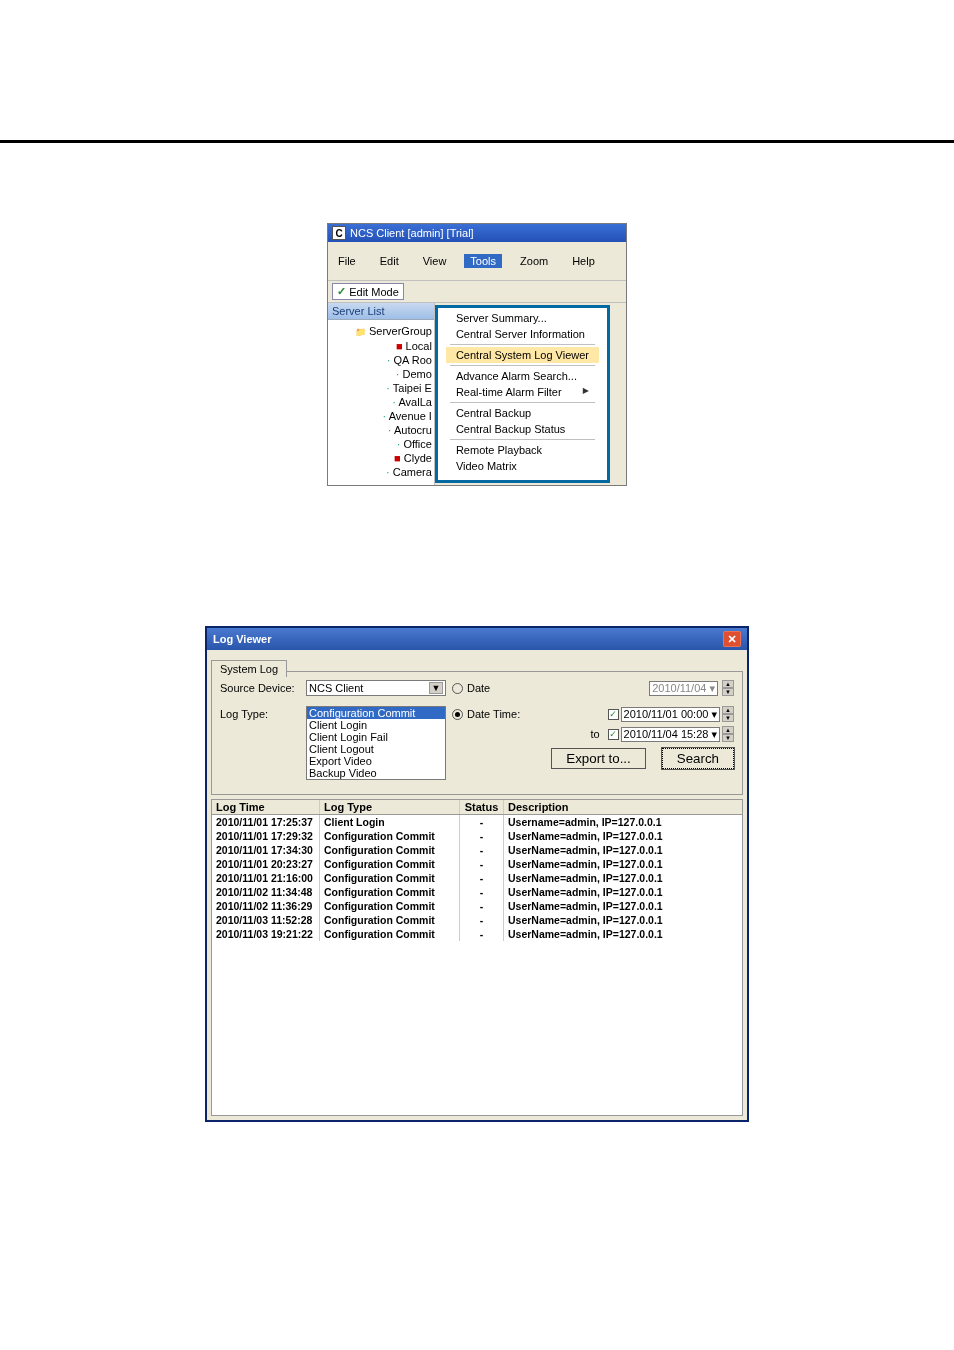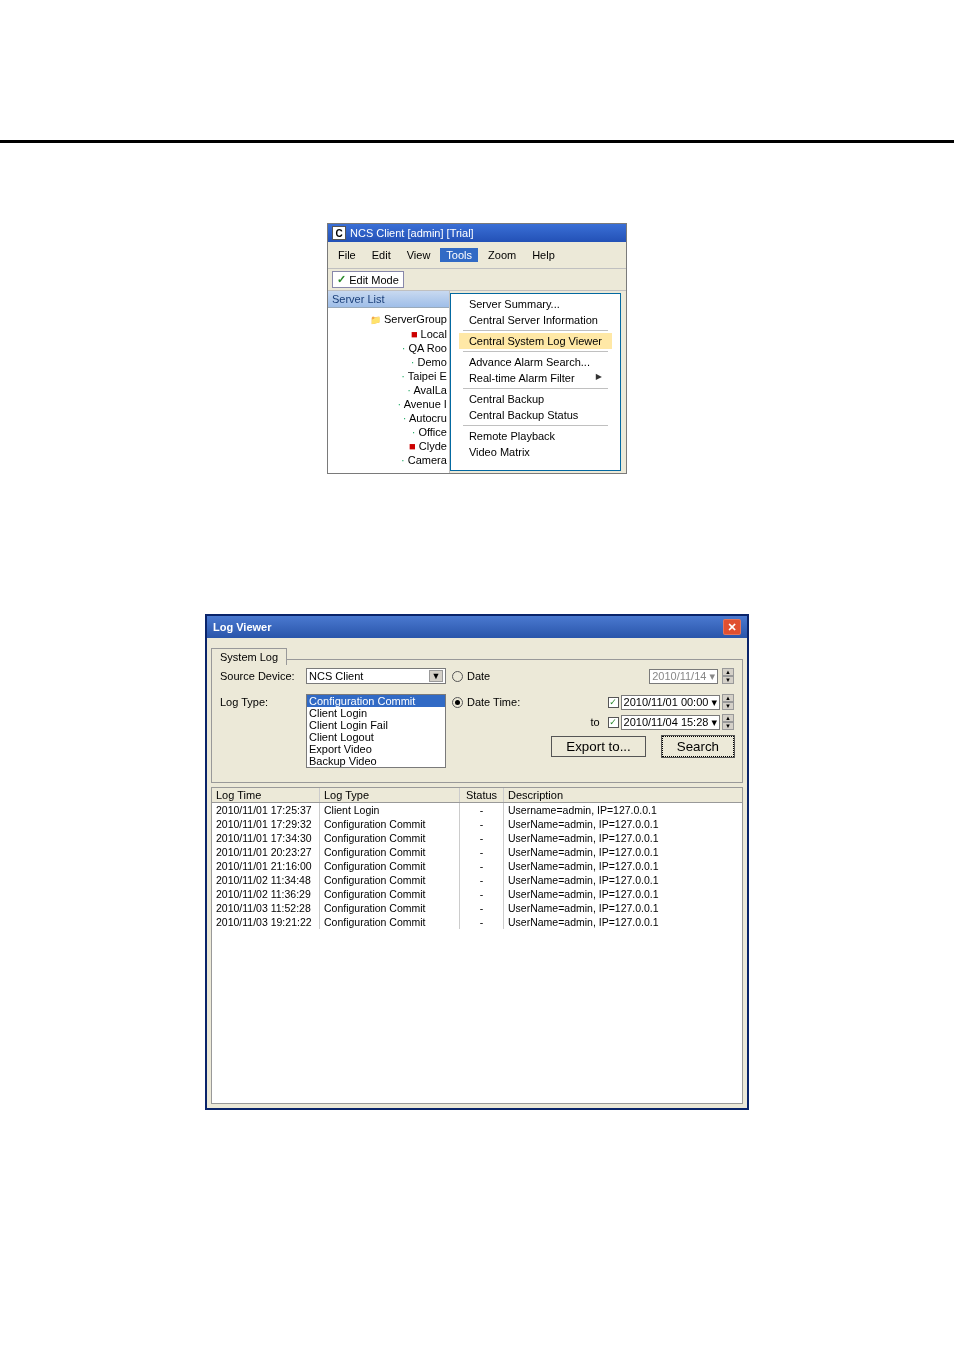--- a/index.html
+++ b/index.html
@@ -4,38 +4,38 @@
   <style>
     * { box-sizing: border-box; margin: 0; padding: 0; }
     body { font-family: Tahoma, Arial, sans-serif; font-size: 11px; background: #fff; color: #000; }
     .page { width: 954px; margin: 0 auto; padding-top: 140px; }
     .hr-line { border-top: 3px solid #000; margin-bottom: 80px; }
 
     
     .menu-window { width: 300px; margin: 0 auto 140px auto; border: 1px solid #7a7a7a; background: #ece9d8; }
     .title-bar { background: linear-gradient(#3a6fd6,#2351b6); color: #fff; padding: 2px 4px; display: flex; align-items: center; gap: 4px; font-size: 11px; }
     .title-bar .icon-box { width: 14px; height: 14px; background: #fff; color: #000; display: inline-flex; align-items: center; justify-content: center; font-weight: bold; font-size: 10px; border: 1px solid #555; }
-    .menu-bar { display: flex; gap: 4px; padding: 6px 4px; background: #ece9d8; border-bottom: 1px solid #c0c0c0; }
+    .menu-bar { display: flex; gap: 12px; padding: 12px 4px; background: #ece9d8; border-bottom: 1px solid #c0c0c0; }
     .menu-bar span { padding: 1px 6px; cursor: default; }
     .menu-bar span.open { background: #316ac5; color: #fff; }
     .toolbar-row { display: flex; align-items: center; padding: 2px 4px; gap: 4px; border-bottom: 1px solid #c0c0c0; }
     .edit-mode-btn { background: #fff; border: 1px solid #88a; padding: 1px 4px; display: inline-flex; align-items: center; gap: 3px; }
     .check-icon { color: #2a8a2a; font-weight: bold; }
     .body-split { display: flex; }
     .server-panel { width: 130px; border-right: 1px solid #c0c0c0; }
     .server-title { background: linear-gradient(#c8d9f0,#9fbee8); color: #1a3f7a; padding: 2px 4px; font-weight: normal; border-bottom: 1px solid #9ab; }
     .tree { padding: 4px 2px 6px 4px; font-size: 11px; background: #fff; line-height: 14px; }
     .tree .node { white-space: nowrap; overflow: hidden; text-align: right; }
     .tree .folder::before { content: "📁 "; font-size: 9px; }
     .tree .server::before { content: "■ "; color: #c00; }
     .tree .cam::before { content: "· "; color: #2a6; }
     .tree .ind1 { padding-left: 10px; }
     .tree .ind2 { padding-left: 24px; }
     .tree .ind3 { padding-left: 38px; }
-    .menu-popup { flex: 1; background: #fff; border: 1px solid #0369a1; margin: 2px 5px 2px 0; padding: 2px 8px; }
+    .menu-popup { flex: 1; background: #fff; border: 3px solid #0369a1; margin: 2px 16px 2px 0; padding: 2px 8px; }
     .menu-popup .mitem { padding: 2px 10px; white-space: nowrap; cursor: default; }
     .menu-popup .mitem.arrow::after { content: "▶"; float: right; font-size: 8px; color: #333; }
     .menu-popup .mitem.hl { background: #ffe8a6; }
     .menu-popup .sep { border-top: 1px solid #c0c0c0; margin: 2px 4px; }
 
     
     .log-viewer { width: 544px; margin: 0 auto; border: 2px solid #0a246a; background: #ece9d8; font-size: 11px; }
     .lv-title { background: linear-gradient(#4a79d0,#2955aa); color: #fff; padding: 3px 6px; font-weight: bold; display: flex; justify-content: space-between; align-items: center; }
     .lv-title .close-btn { width: 18px; height: 16px; background: #e05030; color: #fff; font-weight: bold; display: inline-flex; align-items: center; justify-content: center; border: 1px solid #fff3; border-radius: 2px; cursor: pointer; }
     .lv-tabs { background: #ece9d8; padding: 4px 4px 0 4px; }
@@ -56,21 +56,21 @@
     .dt-field { display: inline-flex; align-items: center; gap: 2px; }
     .chk { width: 11px; height: 11px; border: 1px solid #555; background: #fff; display: inline-flex; align-items: center; justify-content: center; color: #2a8a2a; font-size: 9px; }
     .dt-input { background: #fff; border: 1px solid #7a7a7a; padding: 0 2px; font-size: 11px; }
     .spinner { width: 12px; display: inline-flex; flex-direction: column; }
     .spinner span { border: 1px solid #999; background: #d4d0c8; font-size: 6px; line-height: 6px; text-align: center; }
     .btn { background: #ece9d8; border: 1px solid #555; padding: 2px 14px; cursor: pointer; }
     .btn.default { border: 1px dotted #000; outline: 1px solid #555; }
     .btn-row { display: flex; justify-content: flex-end; gap: 16px; margin-top: 6px; }
     .results { border: 1px solid #999; background: #fff; margin: 0 4px 4px 4px; }
     .results-head { display: flex; background: #ece9d8; border-bottom: 1px solid #999; }
-    .results-head > div, .res-row > div { padding: 1px 4px; overflow: hidden; white-space: nowrap; }
+    .results-head > div, .res-row > div { padding: 1px 4px; overflow: hidden; white-space: nowrap; font-weight: bold; }
     .col-time { width: 108px; border-right: 1px solid #ccc; }
     .col-type { width: 140px; border-right: 1px solid #ccc; }
     .col-status { width: 44px; text-align: center; border-right: 1px solid #ccc; }
     .col-desc { flex: 1; }
     .res-body { height: 300px; overflow: auto; }
     .res-row { display: flex; font-size: 10.5px; }
   </style>
 </head>
 <body>
 
@@ -144,21 +144,21 @@
         <div class="form-label">Source Device:</div>
         <div class="dd">
           <span>NCS Client</span>
           <span class="arrow">▼</span>
         </div>
         <div class="right-col">
           <div class="radio-row">
             <span class="radio"></span>
             <span>Date</span>
             <span style="flex:1"></span>
-            <span class="dt-input date-disabled"><span>2010/11/14</span> ▾</span>
+            <span class="dt-input date-disabled"><span>2010/11/04</span> ▾</span>
             <span class="spinner">
                 <span>▲</span>
                 <span>▼</span>
               </span>
           </div>
         </div>
       </div>
       <div class="form-row">
         <div class="form-label">Log Type:</div>
         <div class="logtype-list">

